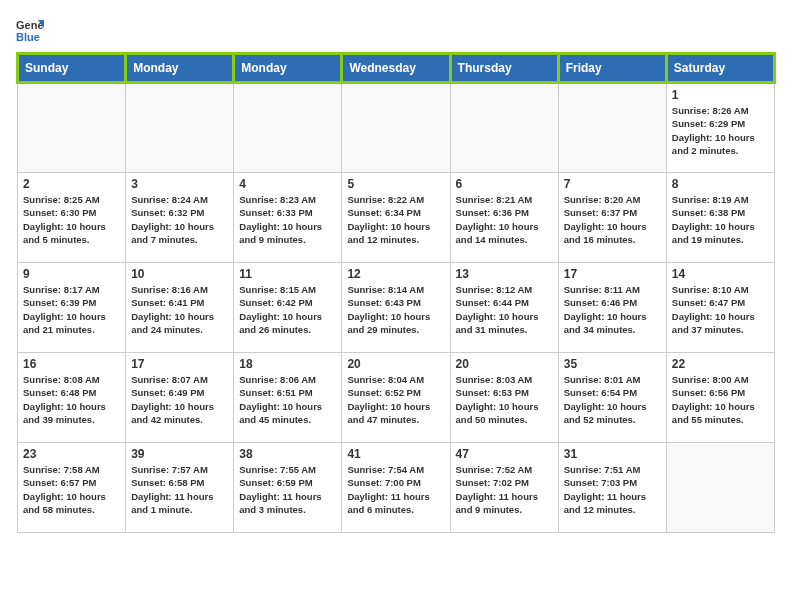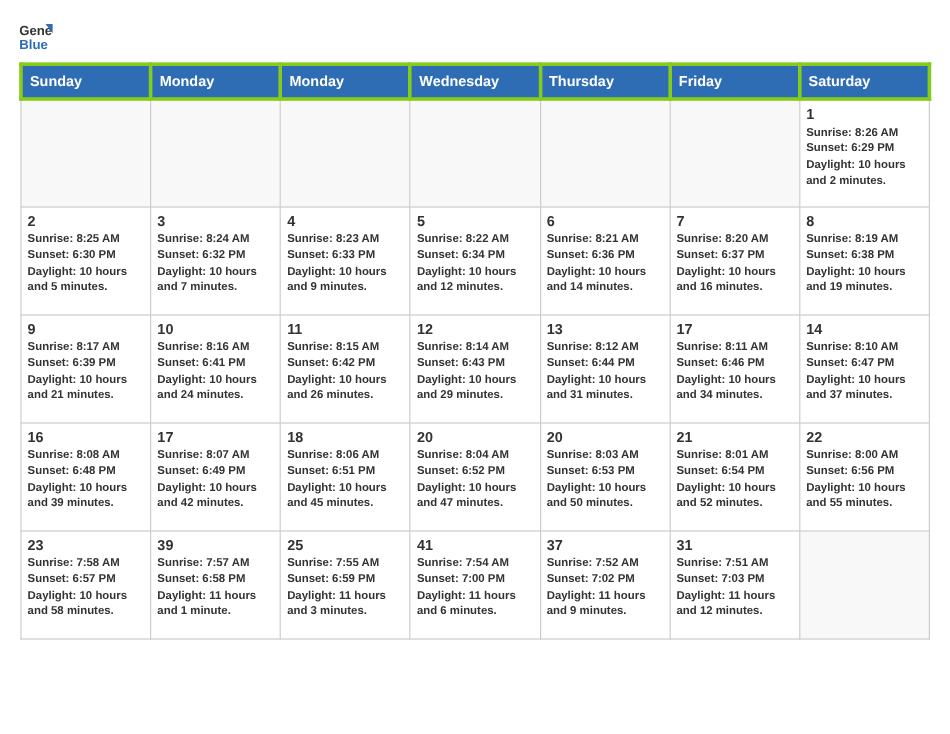--- a/index.html
+++ b/index.html
@@ -202,47 +202,47 @@
         </td>
         <td>
           <span class="day-number">20</span>
           <div class="day-info">Sunrise: 8:04 AM<br>Sunset: 6:52 PM<br>Daylight: 10 hours and 47 minutes.</div>
         </td>
         <td>
           <span class="day-number">20</span>
           <div class="day-info">Sunrise: 8:03 AM<br>Sunset: 6:53 PM<br>Daylight: 10 hours and 50 minutes.</div>
         </td>
         <td>
-          <span class="day-number">21</span>
+          <span class="day-number">35</span>
           <div class="day-info">Sunrise: 8:01 AM<br>Sunset: 6:54 PM<br>Daylight: 10 hours and 52 minutes.</div>
         </td>
         <td>
           <span class="day-number">22</span>
           <div class="day-info">Sunrise: 8:00 AM<br>Sunset: 6:56 PM<br>Daylight: 10 hours and 55 minutes.</div>
         </td>
       </tr>
       <tr>
         <td>
           <span class="day-number">23</span>
           <div class="day-info">Sunrise: 7:58 AM<br>Sunset: 6:57 PM<br>Daylight: 10 hours and 58 minutes.</div>
         </td>
         <td>
           <span class="day-number">39</span>
           <div class="day-info">Sunrise: 7:57 AM<br>Sunset: 6:58 PM<br>Daylight: 11 hours and 1 minute.</div>
         </td>
         <td>
-          <span class="day-number">25</span>
+          <span class="day-number">38</span>
           <div class="day-info">Sunrise: 7:55 AM<br>Sunset: 6:59 PM<br>Daylight: 11 hours and 3 minutes.</div>
         </td>
         <td>
           <span class="day-number">41</span>
           <div class="day-info">Sunrise: 7:54 AM<br>Sunset: 7:00 PM<br>Daylight: 11 hours and 6 minutes.</div>
         </td>
         <td>
-          <span class="day-number">37</span>
+          <span class="day-number">47</span>
           <div class="day-info">Sunrise: 7:52 AM<br>Sunset: 7:02 PM<br>Daylight: 11 hours and 9 minutes.</div>
         </td>
         <td>
           <span class="day-number">31</span>
           <div class="day-info">Sunrise: 7:51 AM<br>Sunset: 7:03 PM<br>Daylight: 11 hours and 12 minutes.</div>
         </td>
         <td class="empty"></td>
       </tr>
     </tbody>
 </table>

